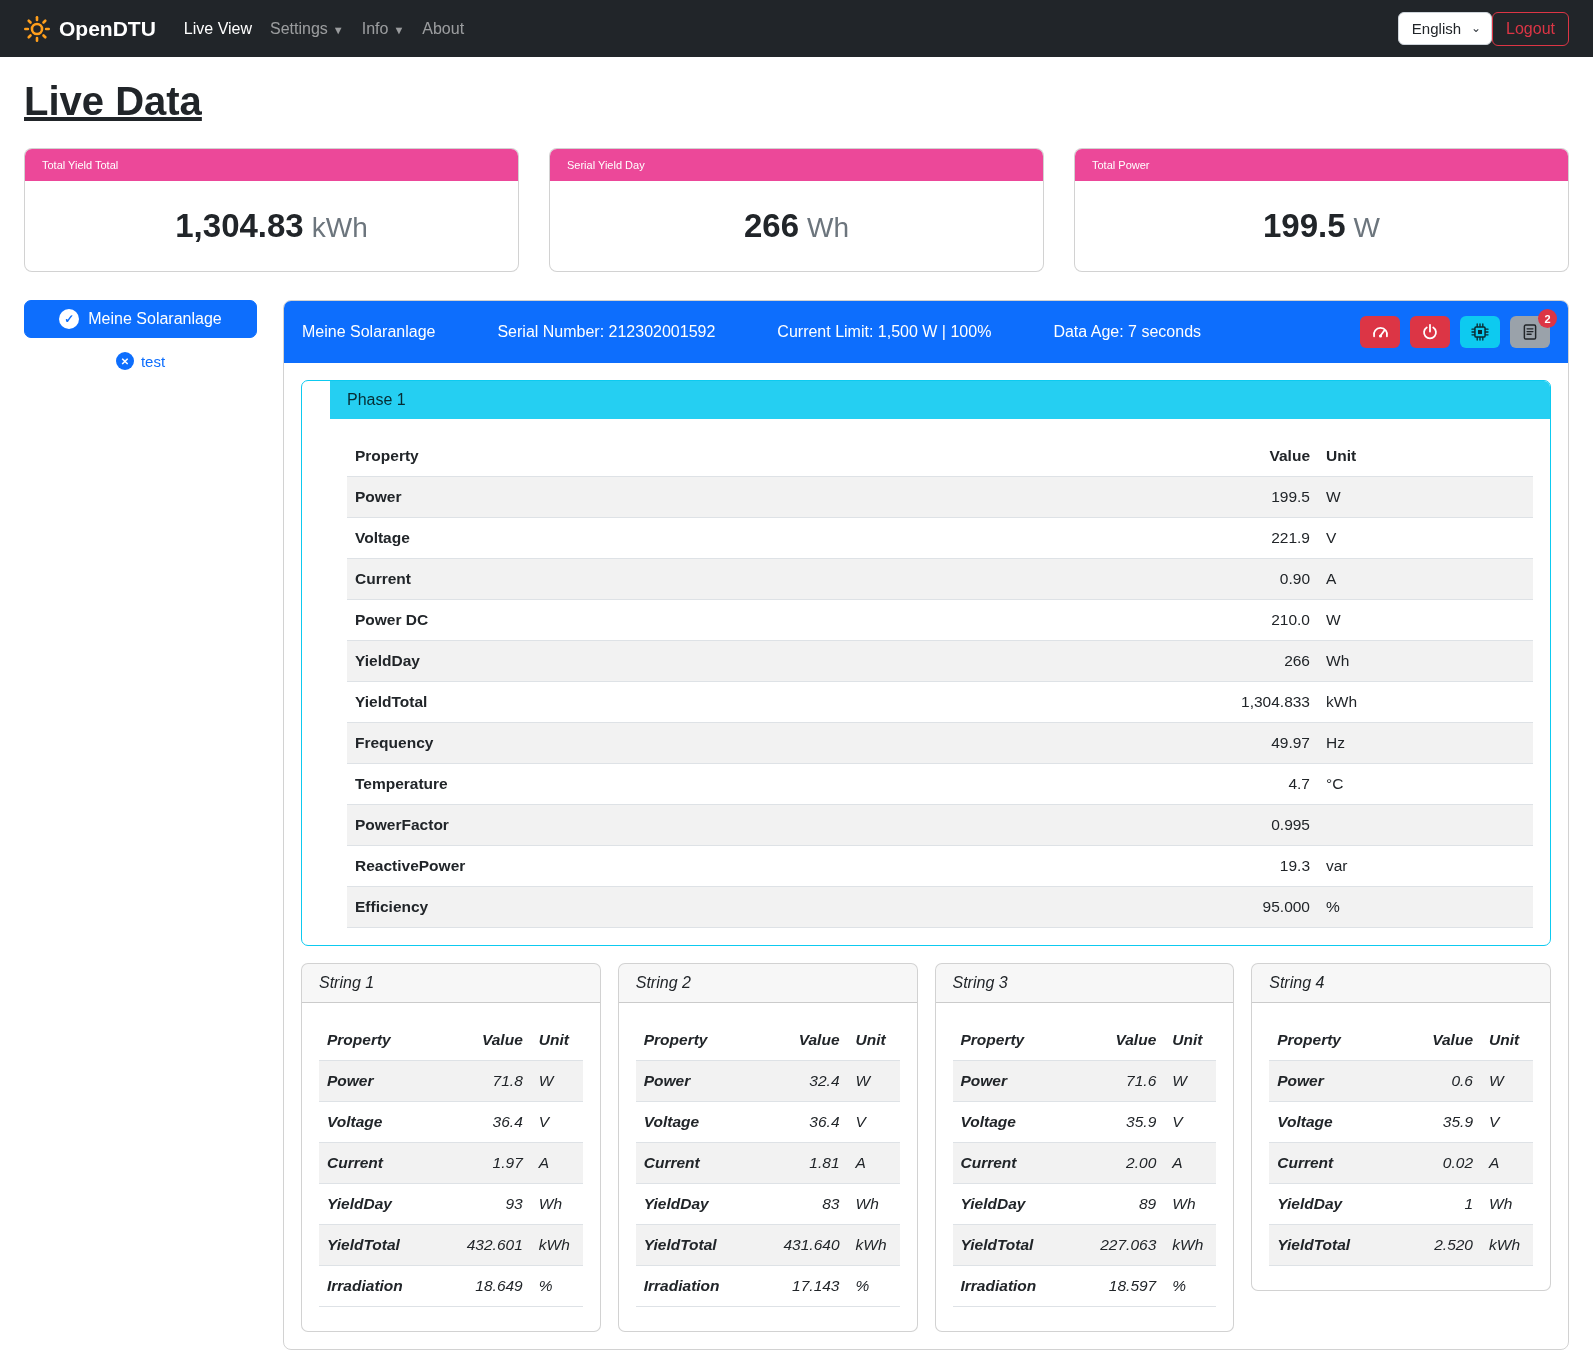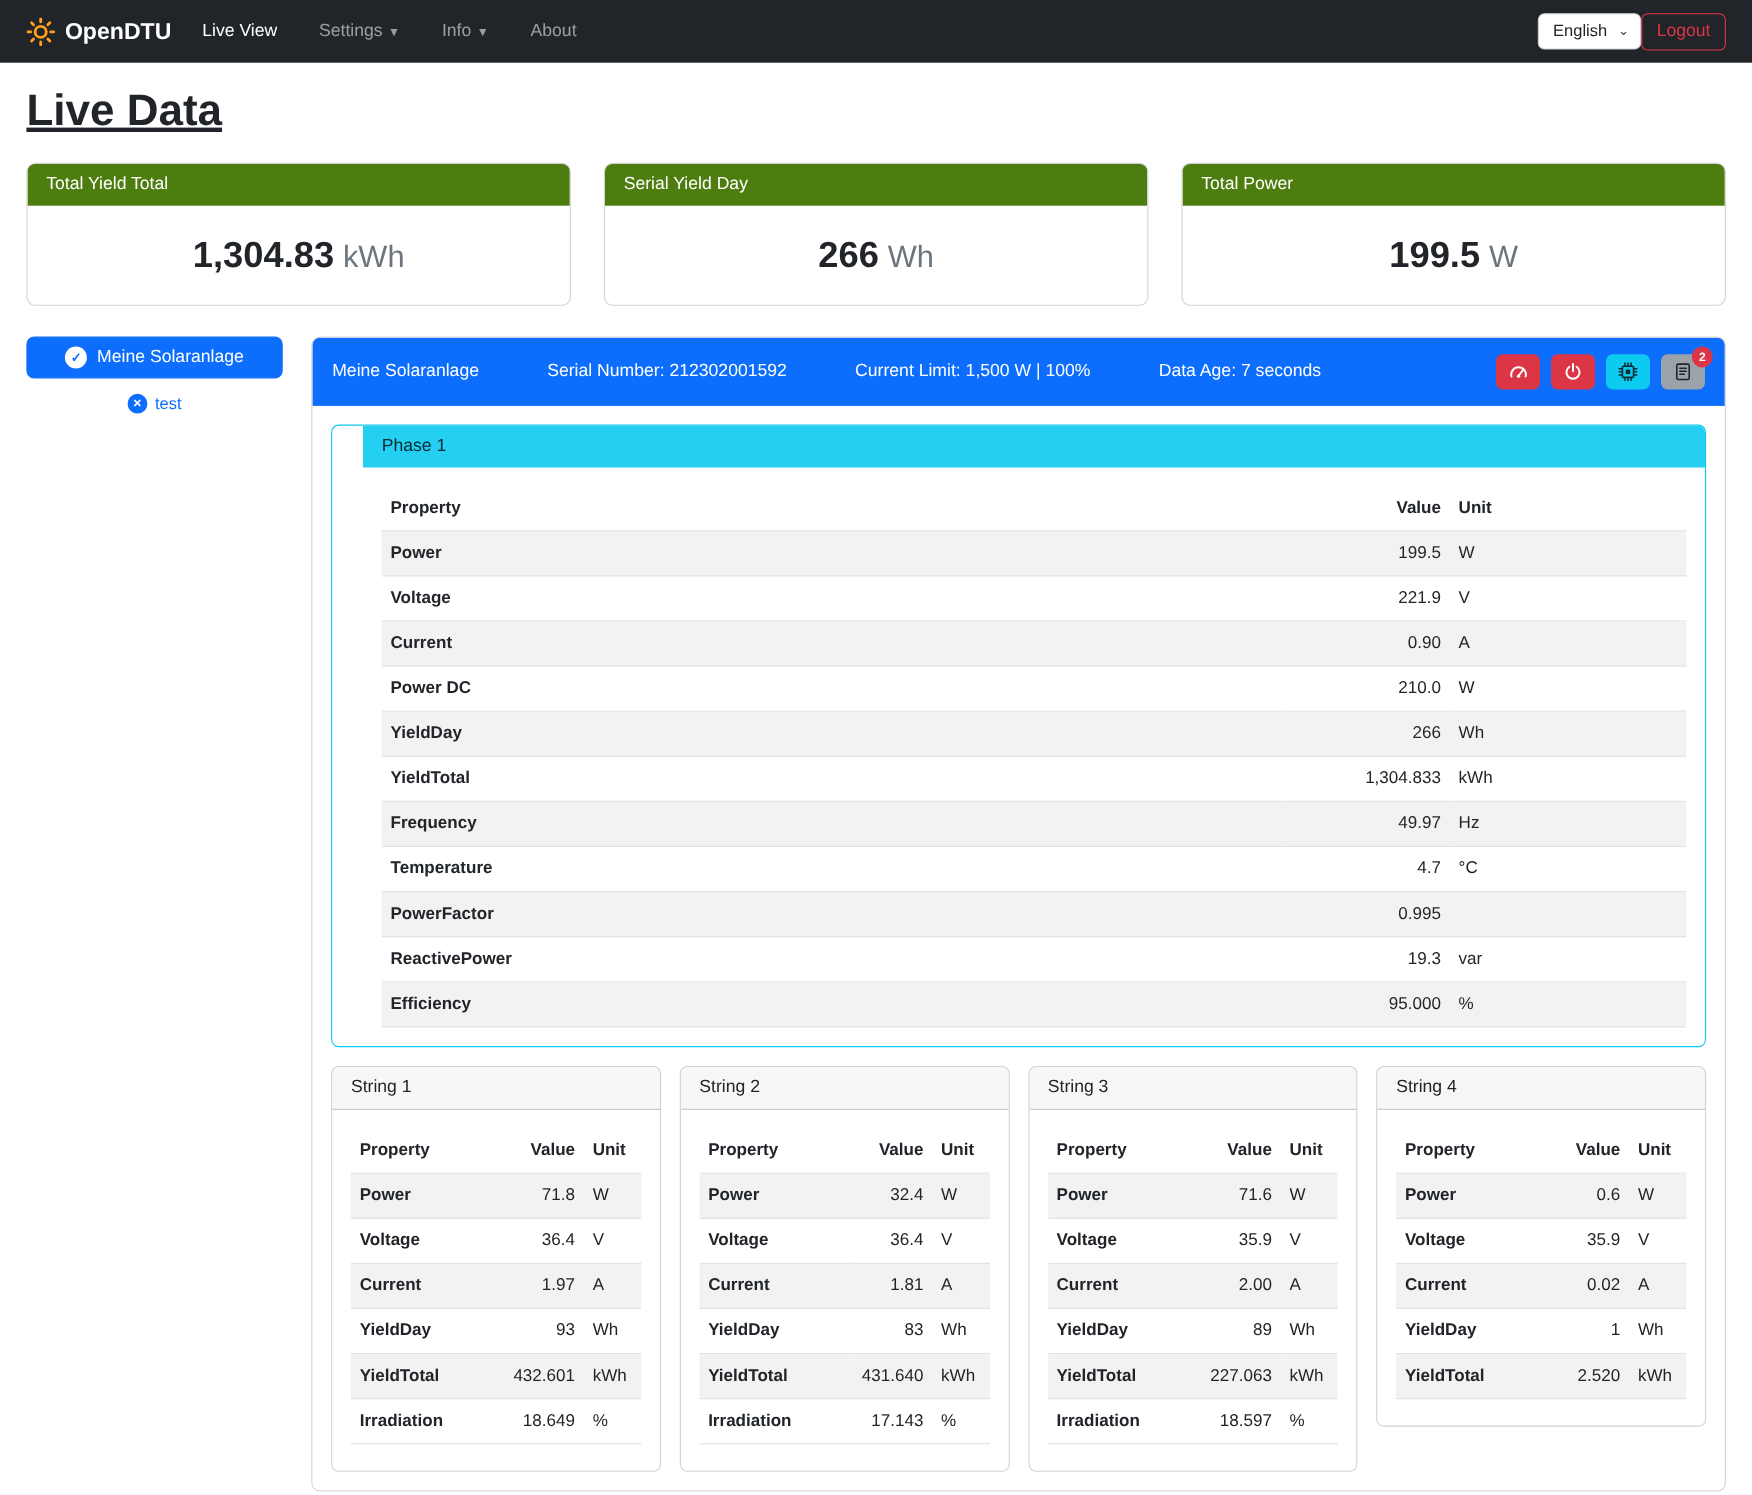--- a/index.html
+++ b/index.html
@@ -12,21 +12,21 @@
 
   
   .navbar {
     background:#212529;
     height:57px;
     display:flex;
     align-items:center;
     padding:0 24px;
   }
   .brand { display:flex; align-items:center; gap:9px; color:#fff; font-size:21px; font-weight:700; cursor:pointer; }
-  .nav-links { display:flex; align-items:center; gap:38px; margin-left:28px; }
+  .nav-links { display:flex; align-items:center; gap:18px; margin-left:28px; }
   .nav-link { color:rgba(255,255,255,.55); font-size:16px; cursor:pointer; display:flex; align-items:center; gap:5px; }
   .nav-link.active { color:#fff; }
   .caret { font-size:11px; position:relative; top:1px; }
   .nav-right { margin-left:auto; display:flex; align-items:center; }
   .lang-select {
     background:#fff; color:#212529; border:1px solid #ced4da; border-radius:6px;
     padding:7px 30px 7px 13px; font-size:15px; position:relative; cursor:pointer;
   }
   .lang-select .sel-caret { position:absolute; right:10px; top:8px; font-size:12px; color:#343a40; }
   .logout-btn {
@@ -34,21 +34,21 @@
     border-radius:6px; padding:7px 13px; font-size:16px; cursor:pointer;
   }
 
   
   .container { padding:0 24px; }
   .page-title { font-size:40px; font-weight:600; margin:22px 0 24px 0;text-decoration:underline; }
 
   
   .summary-row { display:grid; grid-template-columns:repeat(3,1fr); gap:30px; }
   .sum-card { border:1px solid rgba(0,0,0,.175); border-radius:8px; overflow:hidden; background:#fff; }
-  .sum-card .head { background:#4d7c0f; color:#fff; padding:10px 17px; font-size:16px; }
+  .sum-card .head { background:#ec4899; color:#fff; padding:10px 17px; font-size:11px; }
   .sum-card .body { text-align:center; padding:26px 16px; }
   .sum-value { font-size:33px; font-weight:700; color:#212529; }
   .sum-unit { font-size:28px; font-weight:500; color:#6c757d; margin-left:8px; }
 
   
   .main-row { display:grid; grid-template-columns:233px 1fr; gap:26px; margin-top:28px; align-items:start; padding-bottom:30px; }
 
   
   .inv-btn {
     width:100%; background:#0d6efd; border:1px solid #0d6efd; color:#fff; border-radius:7px;
@@ -98,21 +98,21 @@
   table.data td:first-child { font-weight:700; }
   table.data .col-val { text-align:right; }
   table.data tbody tr:nth-child(odd) { background:rgba(0,0,0,.05); }
   table.data tbody tr:last-child td { border-bottom:1px solid #dee2e6; }
 
   .phase-body col.c-prop { width:auto; }
   .phase-body col.c-val  { width:150px; }
   .phase-body col.c-unit { width:215px; }
 
   
-  .strings-row { display:grid; grid-template-columns:repeat(4,1fr); gap:17px; align-items:start; }
+  .strings-row { display:grid; grid-template-columns:repeat(4,1fr); gap:17px; align-items:start;font-style:italic; }
   .str-card { border:1px solid rgba(0,0,0,.175); border-radius:7px; overflow:hidden; background:#fff; }
   .str-head { background:rgba(0,0,0,.03); border-bottom:1px solid rgba(0,0,0,.175); padding:10px 17px; font-size:16px; }
   .str-body { padding:17px 17px 24px 17px; }
   .str-body col.c-prop { width:auto; }
   .str-body col.c-val  { width:72px; }
   .str-body col.c-unit { width:52px; }
 </style>
 </head>
 <body>
 

